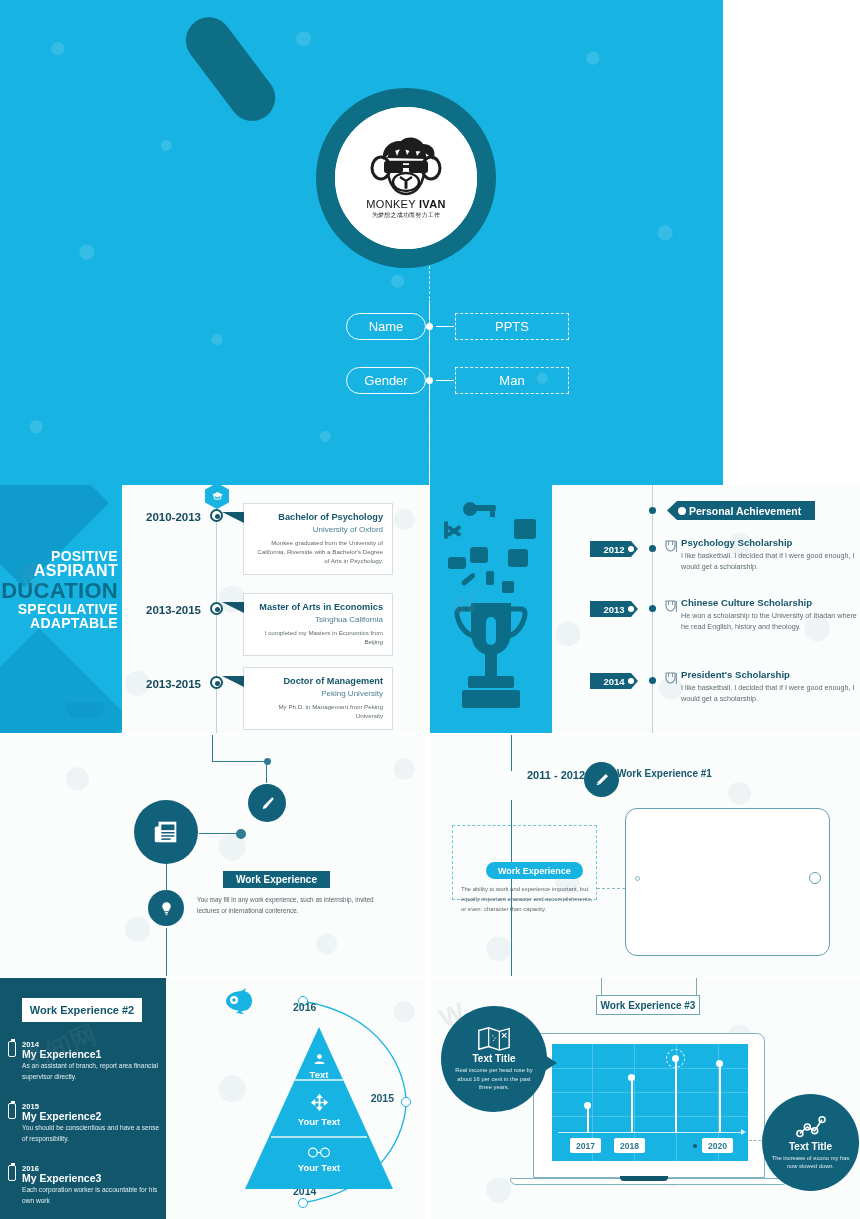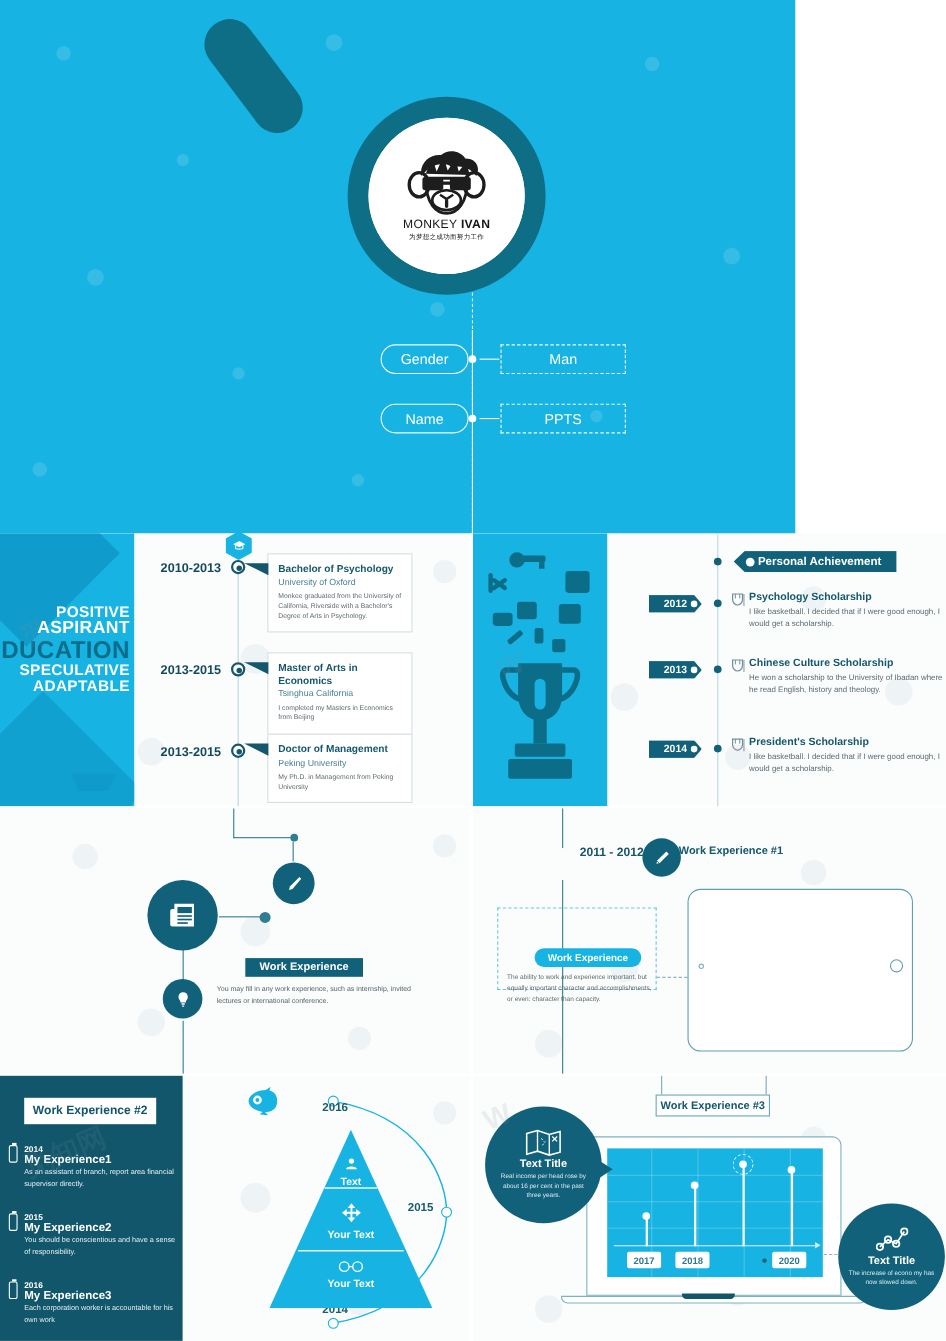--- a/index.html
+++ b/index.html
@@ -130,23 +130,23 @@
   }
   .edu-node{
     position:absolute; left:210px; width:13px; height:13px; border-radius:50%;
     border:2px solid #14566b; background:#fff;
   }
   .edu-node:after{
     content:""; position:absolute; left:3px; top:3px; width:5px; height:5px;
     border-radius:50%; background:#14566b;
   }
   .edu-card{
-    position:absolute; left:243px; width:132px;
+    position:absolute; left:243px; width:150px;
     background:#fff; border:1px solid #d6dee1; padding:8px 9px 9px;
-    text-align:left;
+    text-align:right;
   }
   .edu-card:before{
     content:""; position:absolute; left:-22px; top:8px;
     border-top:11px solid #14566b; border-bottom:11px solid transparent;
     border-left:22px solid transparent; border-right:0;
   }
   .edu-deg{ font-size:9.2px; font-weight:800; color:#15576c; line-height:1.25;}
   .edu-uni{ font-size:8px; color:#4a7f92; margin-top:1px;}
   .edu-desc{ font-size:6.2px; color:#5e6a6e; line-height:1.5; margin-top:4px;}
 
@@ -368,30 +368,30 @@
           <div class="logo-sub">为梦想之成功而努力工作</div>
         </div>
       </div>
     </div>
 
     <div class="vline"></div>
     <div class="vline solid"></div>
 
     <div class="fields">
       <div class="field-row">
+        <div class="field-pill" style="top:0">Name</div>
+        <div class="field-dot" style="top:10px"></div>
+        <div class="field-dash" style="top:13px"></div>
+        <div class="field-box" style="top:0">PPTS</div>
+      </div>
+      <div class="field-row">
         <div class="field-pill" style="top:0">Gender</div>
         <div class="field-dot" style="top:10px"></div>
         <div class="field-dash" style="top:13px"></div>
         <div class="field-box" style="top:0">Man</div>
-      </div>
-      <div class="field-row">
-        <div class="field-pill" style="top:0">Name</div>
-        <div class="field-dot" style="top:10px"></div>
-        <div class="field-dash" style="top:13px"></div>
-        <div class="field-box" style="top:0">PPTS</div>
       </div>
     </div>
   </div>
 
   <div class="band2">
     <div class="doodle"></div>
     <div class="vsplit" style="left:427px"></div>
 
     <div class="edu-left">
       <div class="edu-words">

